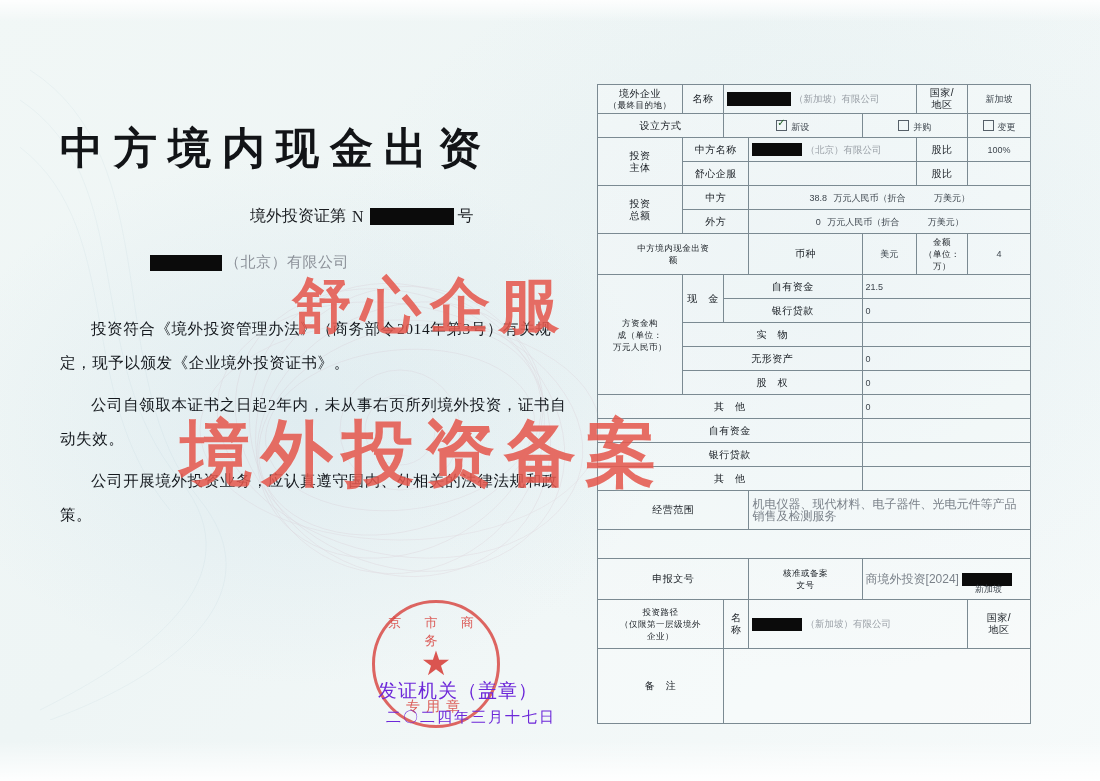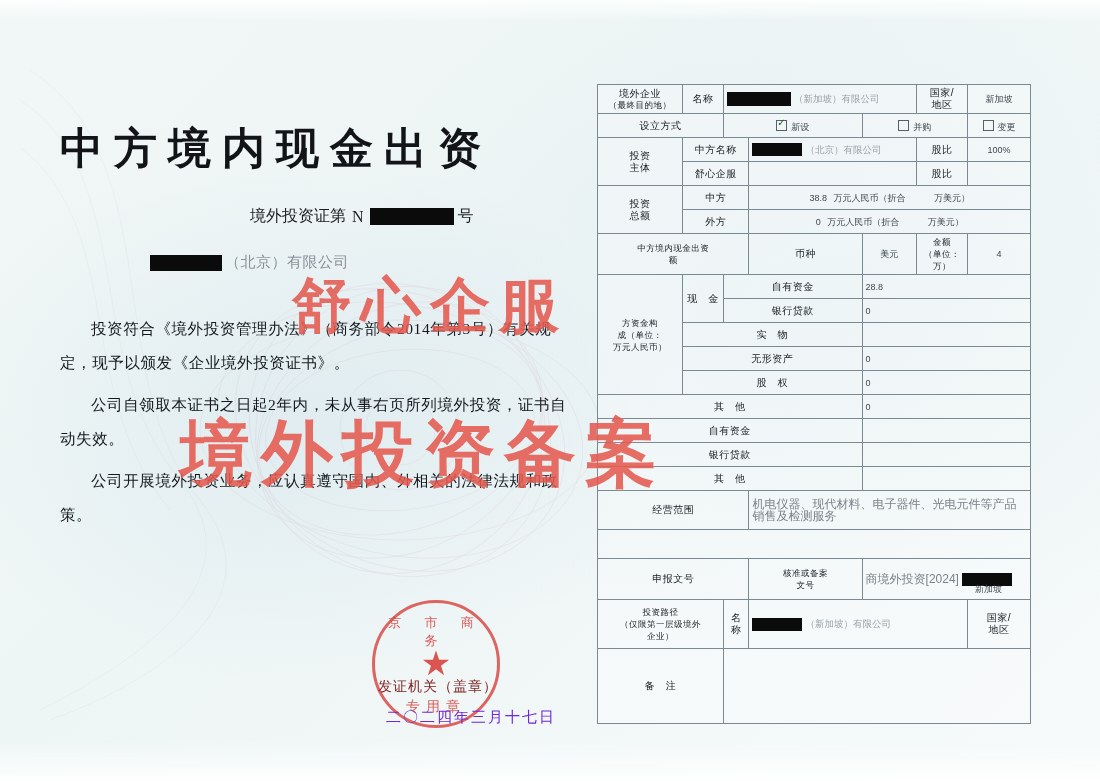--- a/index.html
+++ b/index.html
@@ -136,22 +136,22 @@
     letter-spacing: 10px;
     opacity: 0.85;
   }
   .seal-text-top { top: 14px; }
   .seal-text-bottom { bottom: 12px; letter-spacing: 6px; font-size: 14px; }
 
   .issuer-line {
     position: absolute;
     left: 378px;
     top: 678px;
-    font-size: 14px;
-    color: #7f1d1d;
+    font-size: 19px;
+    color: #6d28d9;
     letter-spacing: 1px;
     white-space: nowrap;
   }
   .date-line {
     position: absolute;
     left: 386px;
     top: 708px;
     font-size: 15px;
     color: #6d28d9;
     letter-spacing: 2px;
@@ -389,21 +389,21 @@
       </tr>
 
       <tr>
         <td class="lbl lbl-sm" rowspan="5">
           <div>方资金构</div>
           <div>成（单位：</div>
           <div>万元人民币）</div>
         </td>
         <td class="lbl" rowspan="2" style="width:34px;">现　金</td>
         <td class="lbl" colspan="2">自有资金</td>
-        <td colspan="3" class="val">28.8</td>
+        <td colspan="3" class="val">21.5</td>
       </tr>
       <tr>
         <td class="lbl" colspan="2">银行贷款</td>
         <td colspan="3" class="val">0</td>
       </tr>
       <tr>
         <td class="lbl" colspan="3">实　物</td>
         <td colspan="3" class="val"></td>
       </tr>
       <tr>

